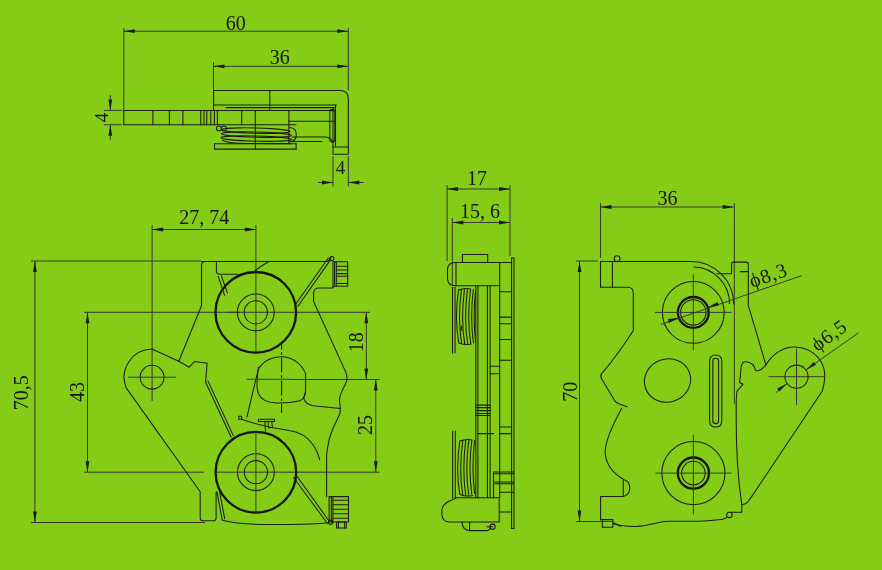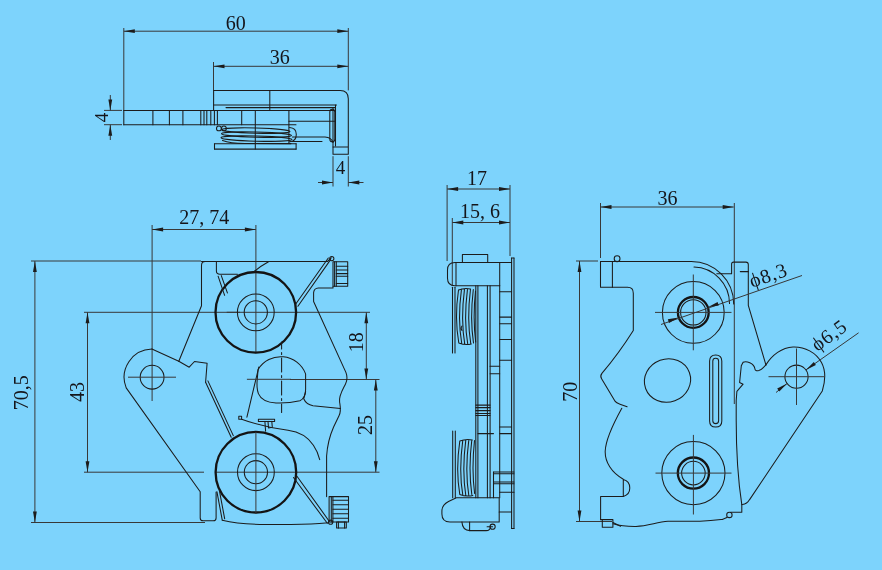--- a/index.html
+++ b/index.html
@@ -1,16 +1,16 @@
 <!DOCTYPE html>
 <html><head>
 <meta charset="utf-8">
 <style>
 html,body{margin:0;padding:0;background:#ffffff;}
-#wrap{position:relative;width:882px;height:570px;background:#7dd3fc;overflow:hidden;}
+#wrap{position:relative;width:882px;height:570px;background:#84cc16;overflow:hidden;}
 svg{position:absolute;left:0;top:0;}
 .o{stroke:#1c1c1c;stroke-width:1.05;fill:none;stroke-linecap:round;stroke-linejoin:round;}
 .t{stroke:#141414;stroke-width:2.3;fill:none;}
 .d{stroke:#383838;stroke-width:1;fill:none;}
 .a{fill:#1c1c1c;stroke:none;}
 text{font-family:"Liberation Serif",serif;font-size:20px;fill:#15151a;}
 .s{font-size:19px;}
 </style>
 </head>
 <body>

